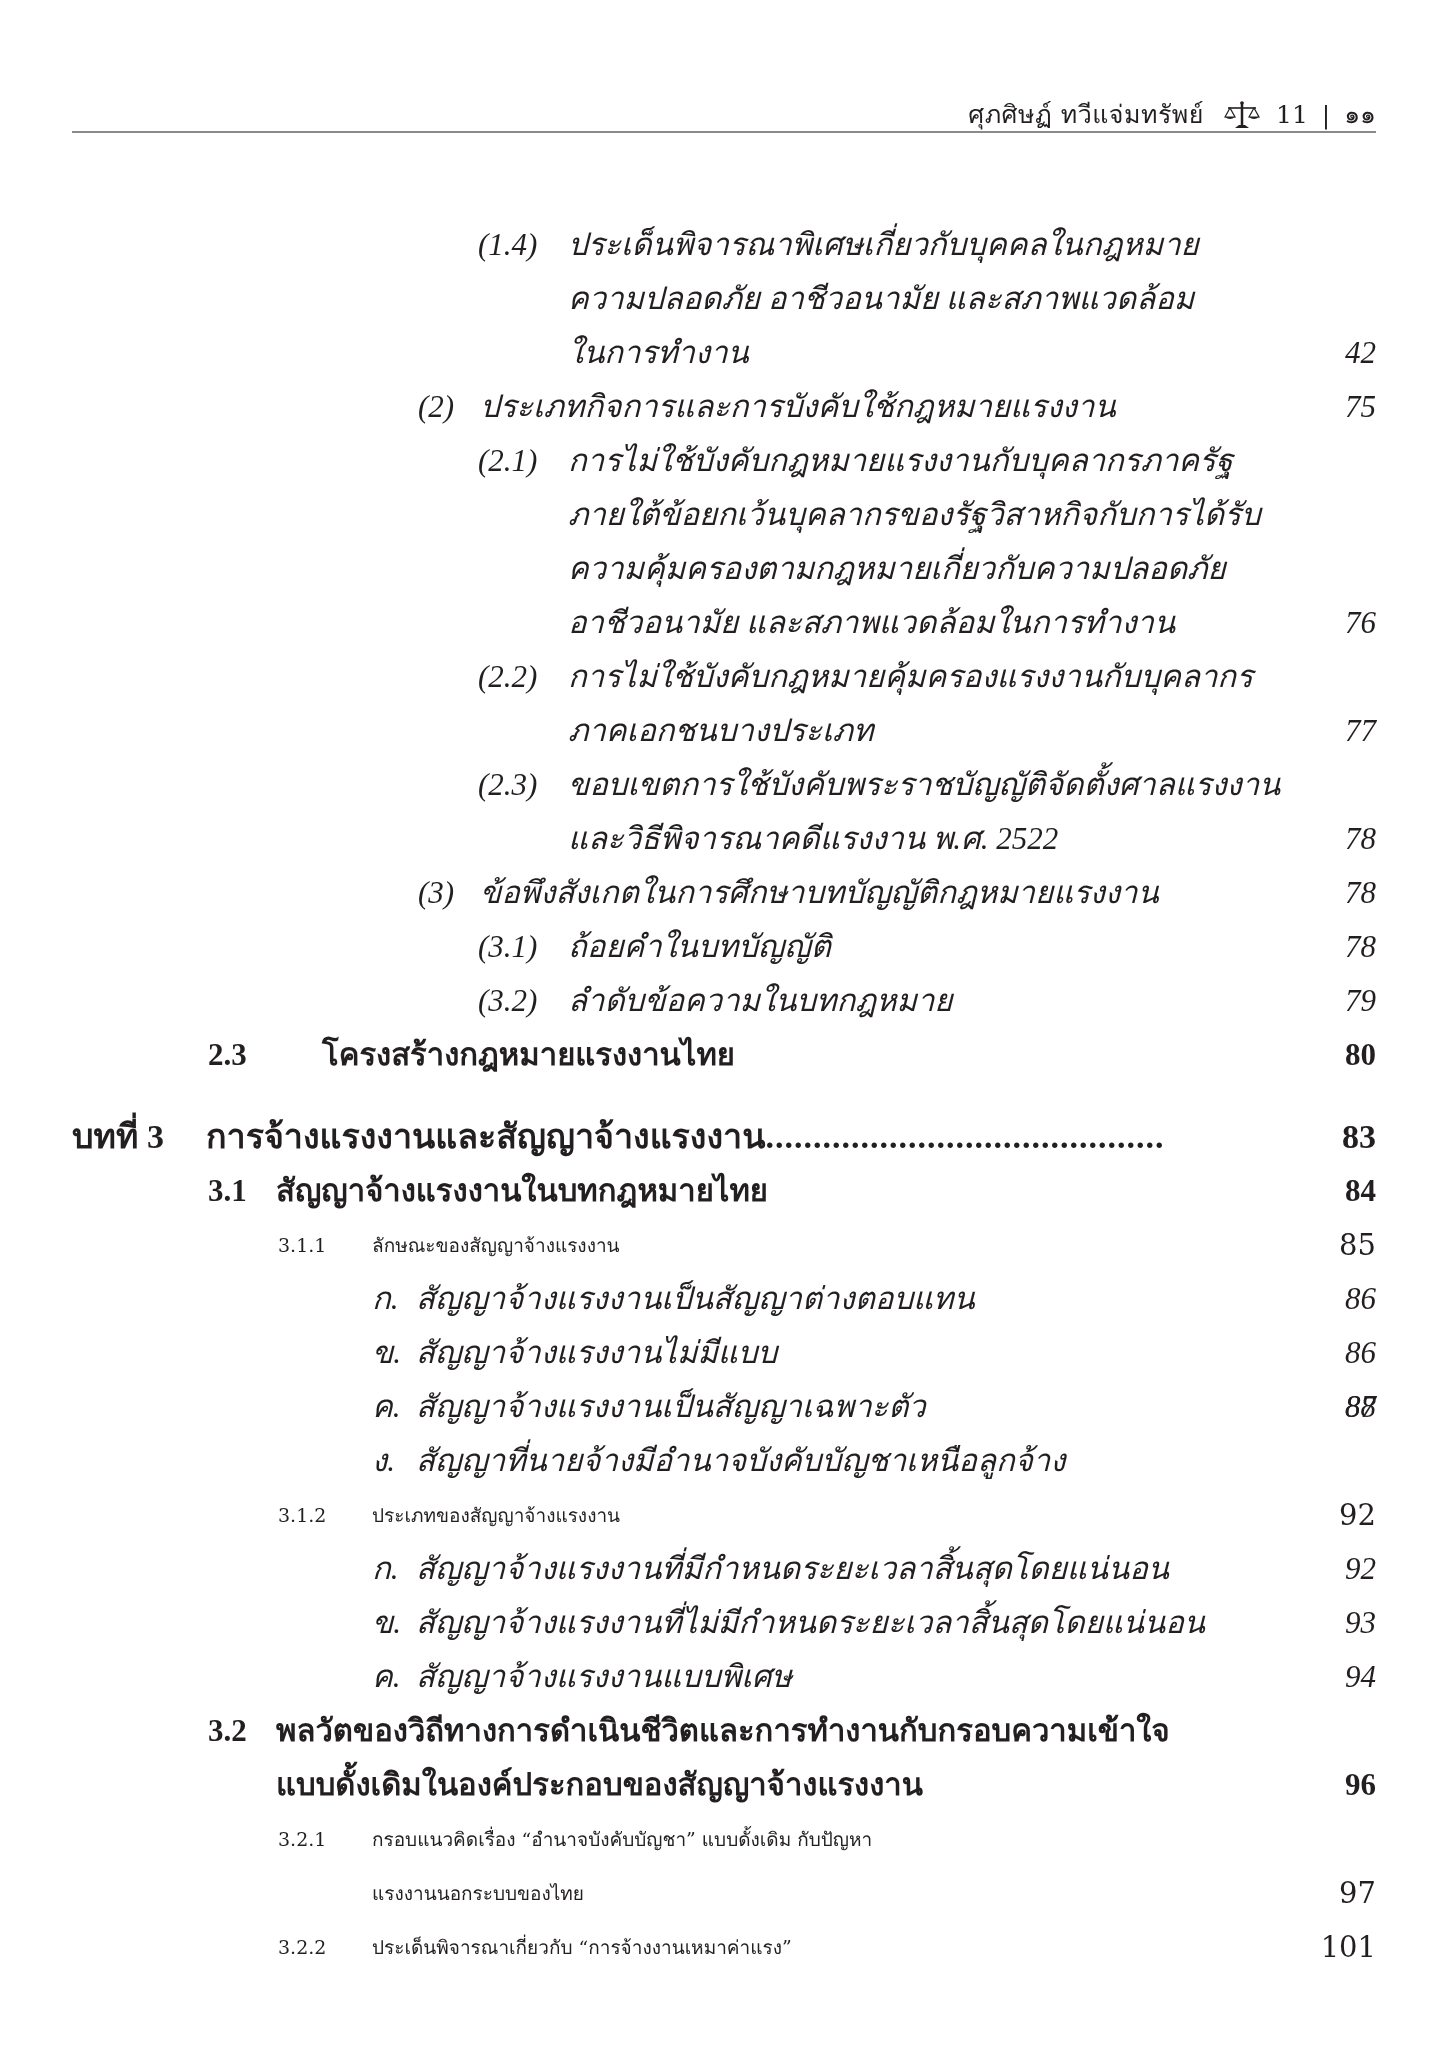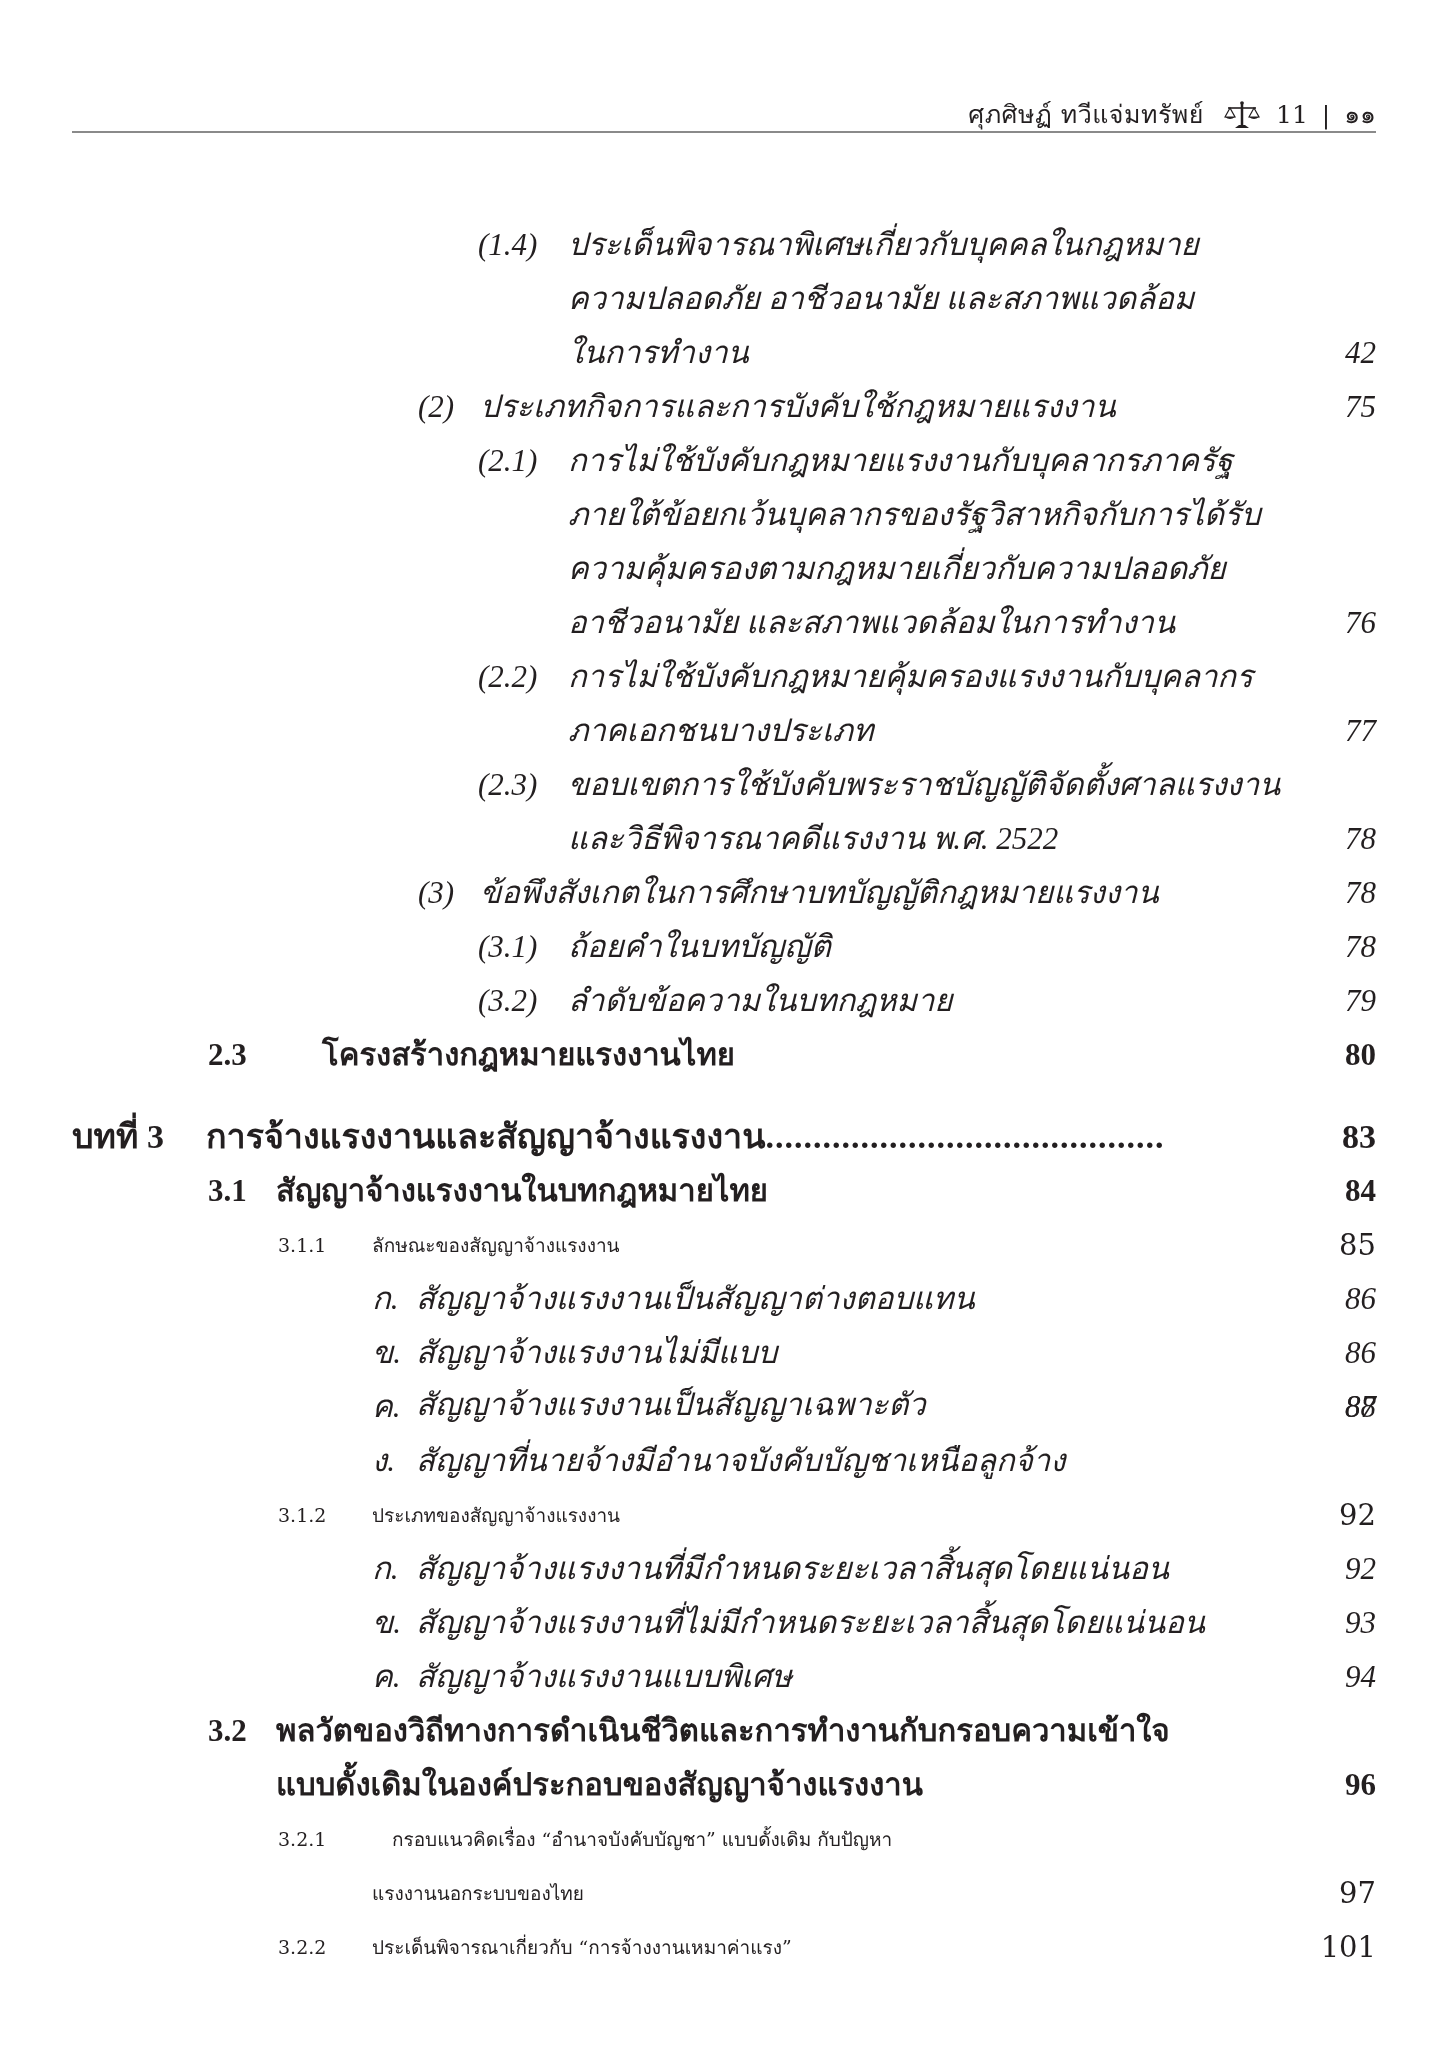--- a/index.html
+++ b/index.html
@@ -193,21 +193,21 @@
   </div>
 
   <div>
     <div class="line it" style="left:372px; top:1326px;">ข.</div>
     <div class="line it" style="left:416px; top:1326px;">สัญญาจ้างแรงงานไม่มีแบบ</div>
     <div class="pg it" style="top:1326px;">86</div>
   </div>
 
   <div>
     <div class="line it" style="left:372px; top:1380px;">ค.</div>
-    <div class="line it" style="left:416px; top:1380px;font-family:Liberation Mono, monospace;">สัญญาจ้างแรงงานเป็นสัญญาเฉพาะตัว</div>
+    <div class="line it" style="left:416px; top:1380px;">สัญญาจ้างแรงงานเป็นสัญญาเฉพาะตัว</div>
     <div class="pg it" style="top:1380px;">87</div>
   </div>
 
   <div>
     <div class="line it" style="left:372px; top:1434px;">ง.</div>
     <div class="line it" style="left:416px; top:1434px;">สัญญาที่นายจ้างมีอำนาจบังคับบัญชาเหนือลูกจ้าง</div>
     <div class="pg it" style="top:1380px;">88</div>
   </div>
 
   <div>
@@ -236,21 +236,21 @@
 
   <div>
     <div class="line bold" style="left:208px; top:1704px;">3.2</div>
     <div class="line bold" style="left:276px; top:1704px;">พลวัตของวิถีทางการดำเนินชีวิตและการทำงานกับกรอบความเข้าใจ</div>
     <div class="line bold" style="left:276px; top:1758px;">แบบดั้งเดิมในองค์ประกอบของสัญญาจ้างแรงงาน</div>
     <div class="pg bold" style="top:1758px;">96</div>
   </div>
 
   <div>
     <div class="line" style="left:278px; top:1812px;">3.2.1</div>
-    <div class="line" style="left:372px; top:1812px;margin-left:20px;">กรอบแนวคิดเรื่อง “อำนาจบังคับบัญชา” แบบดั้งเดิม กับปัญหา</div>
+    <div class="line" style="left:372px; top:1812px;">กรอบแนวคิดเรื่อง “อำนาจบังคับบัญชา” แบบดั้งเดิม กับปัญหา</div>
     <div class="line" style="left:372px; top:1866px;">แรงงานนอกระบบของไทย</div>
     <div class="pg" style="top:1866px;">97</div>
   </div>
 
   <div>
     <div class="line" style="left:278px; top:1920px;">3.2.2</div>
     <div class="line" style="left:372px; top:1920px;">ประเด็นพิจารณาเกี่ยวกับ “การจ้างงานเหมาค่าแรง”</div>
     <div class="pg" style="top:1920px;">101</div>
   </div>
 

